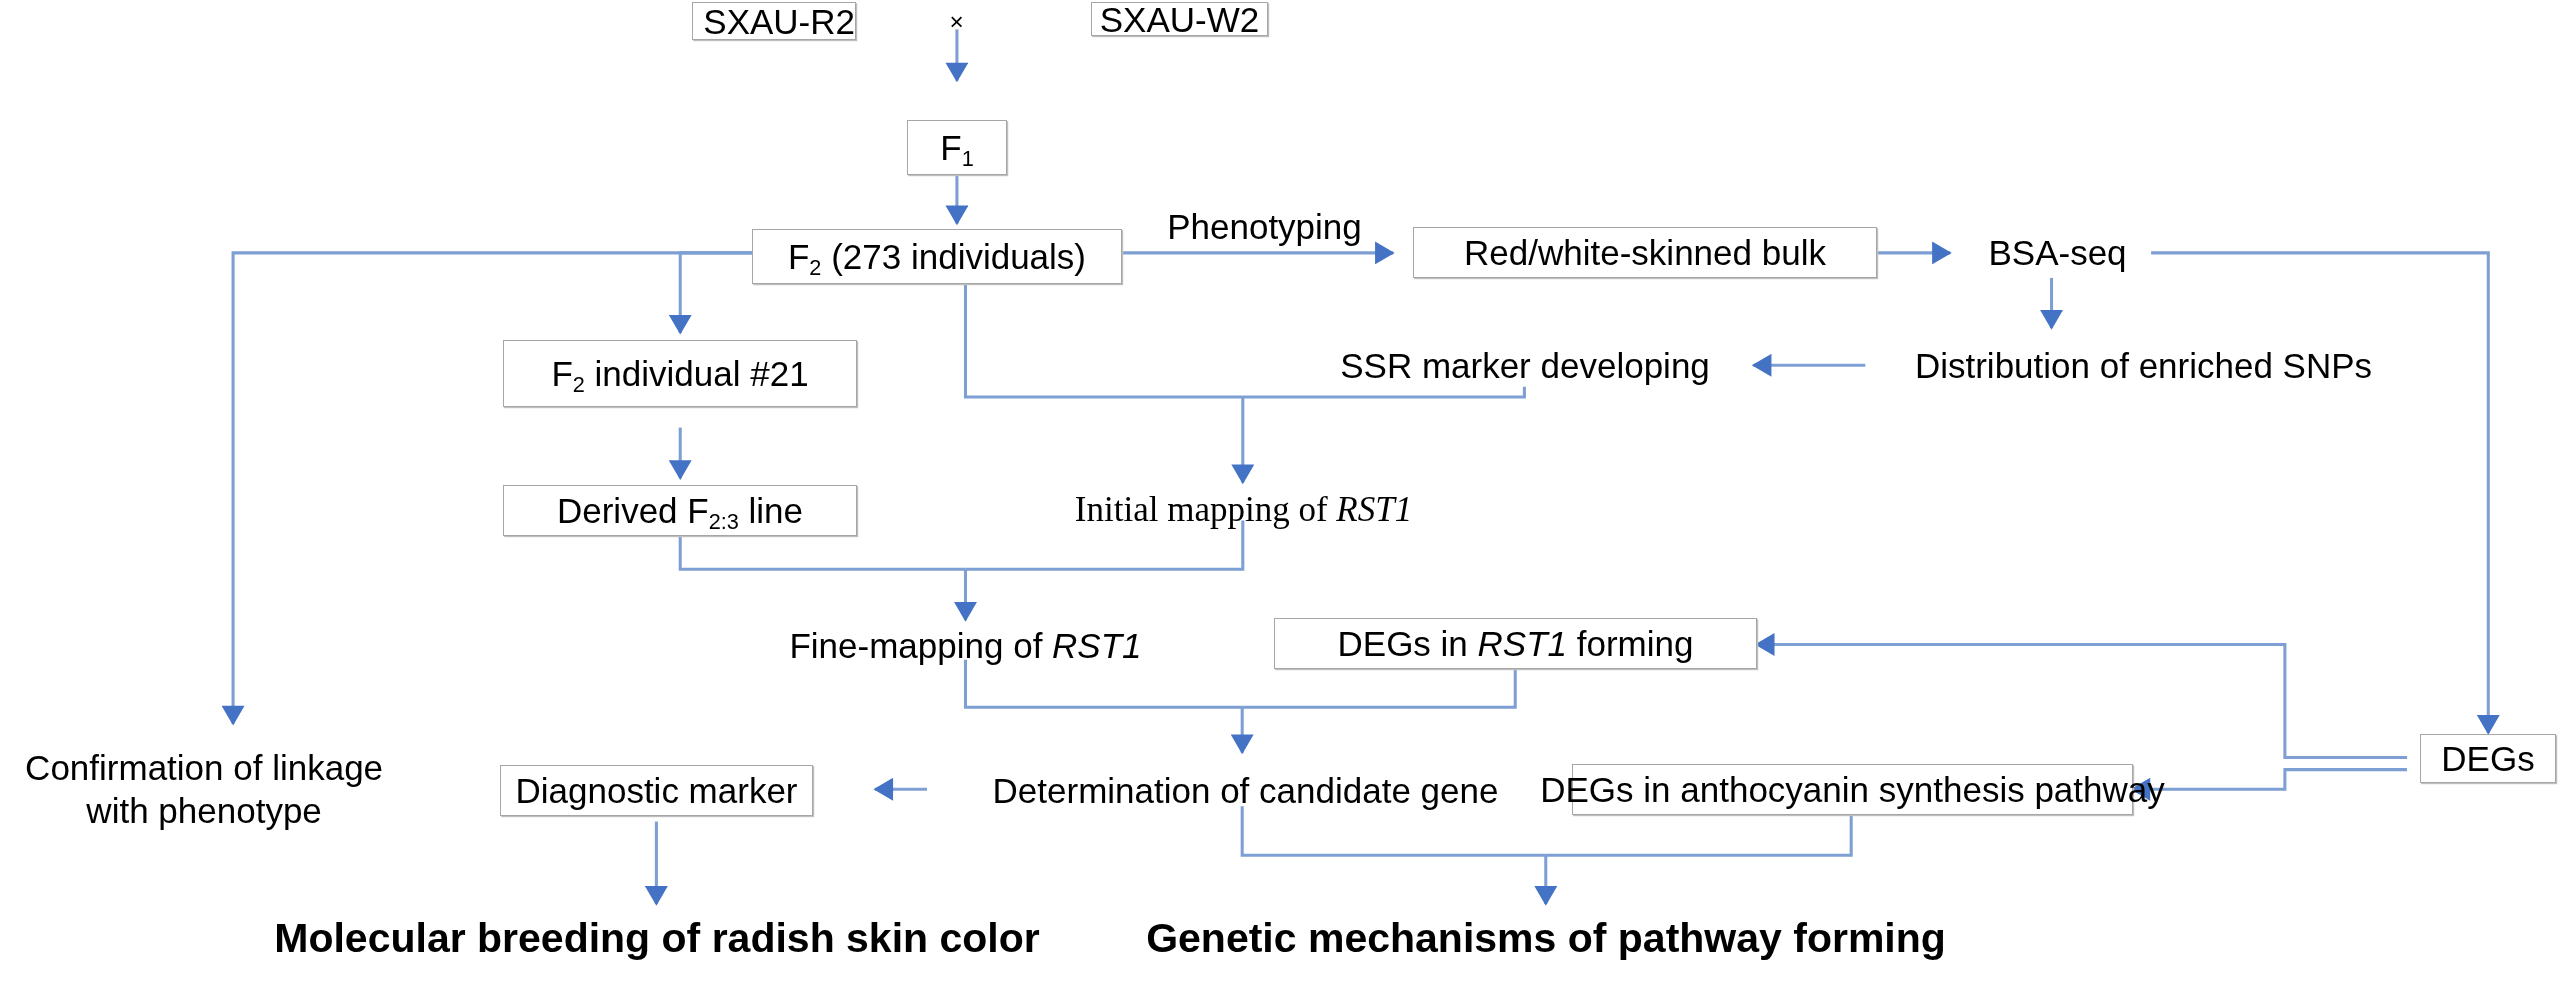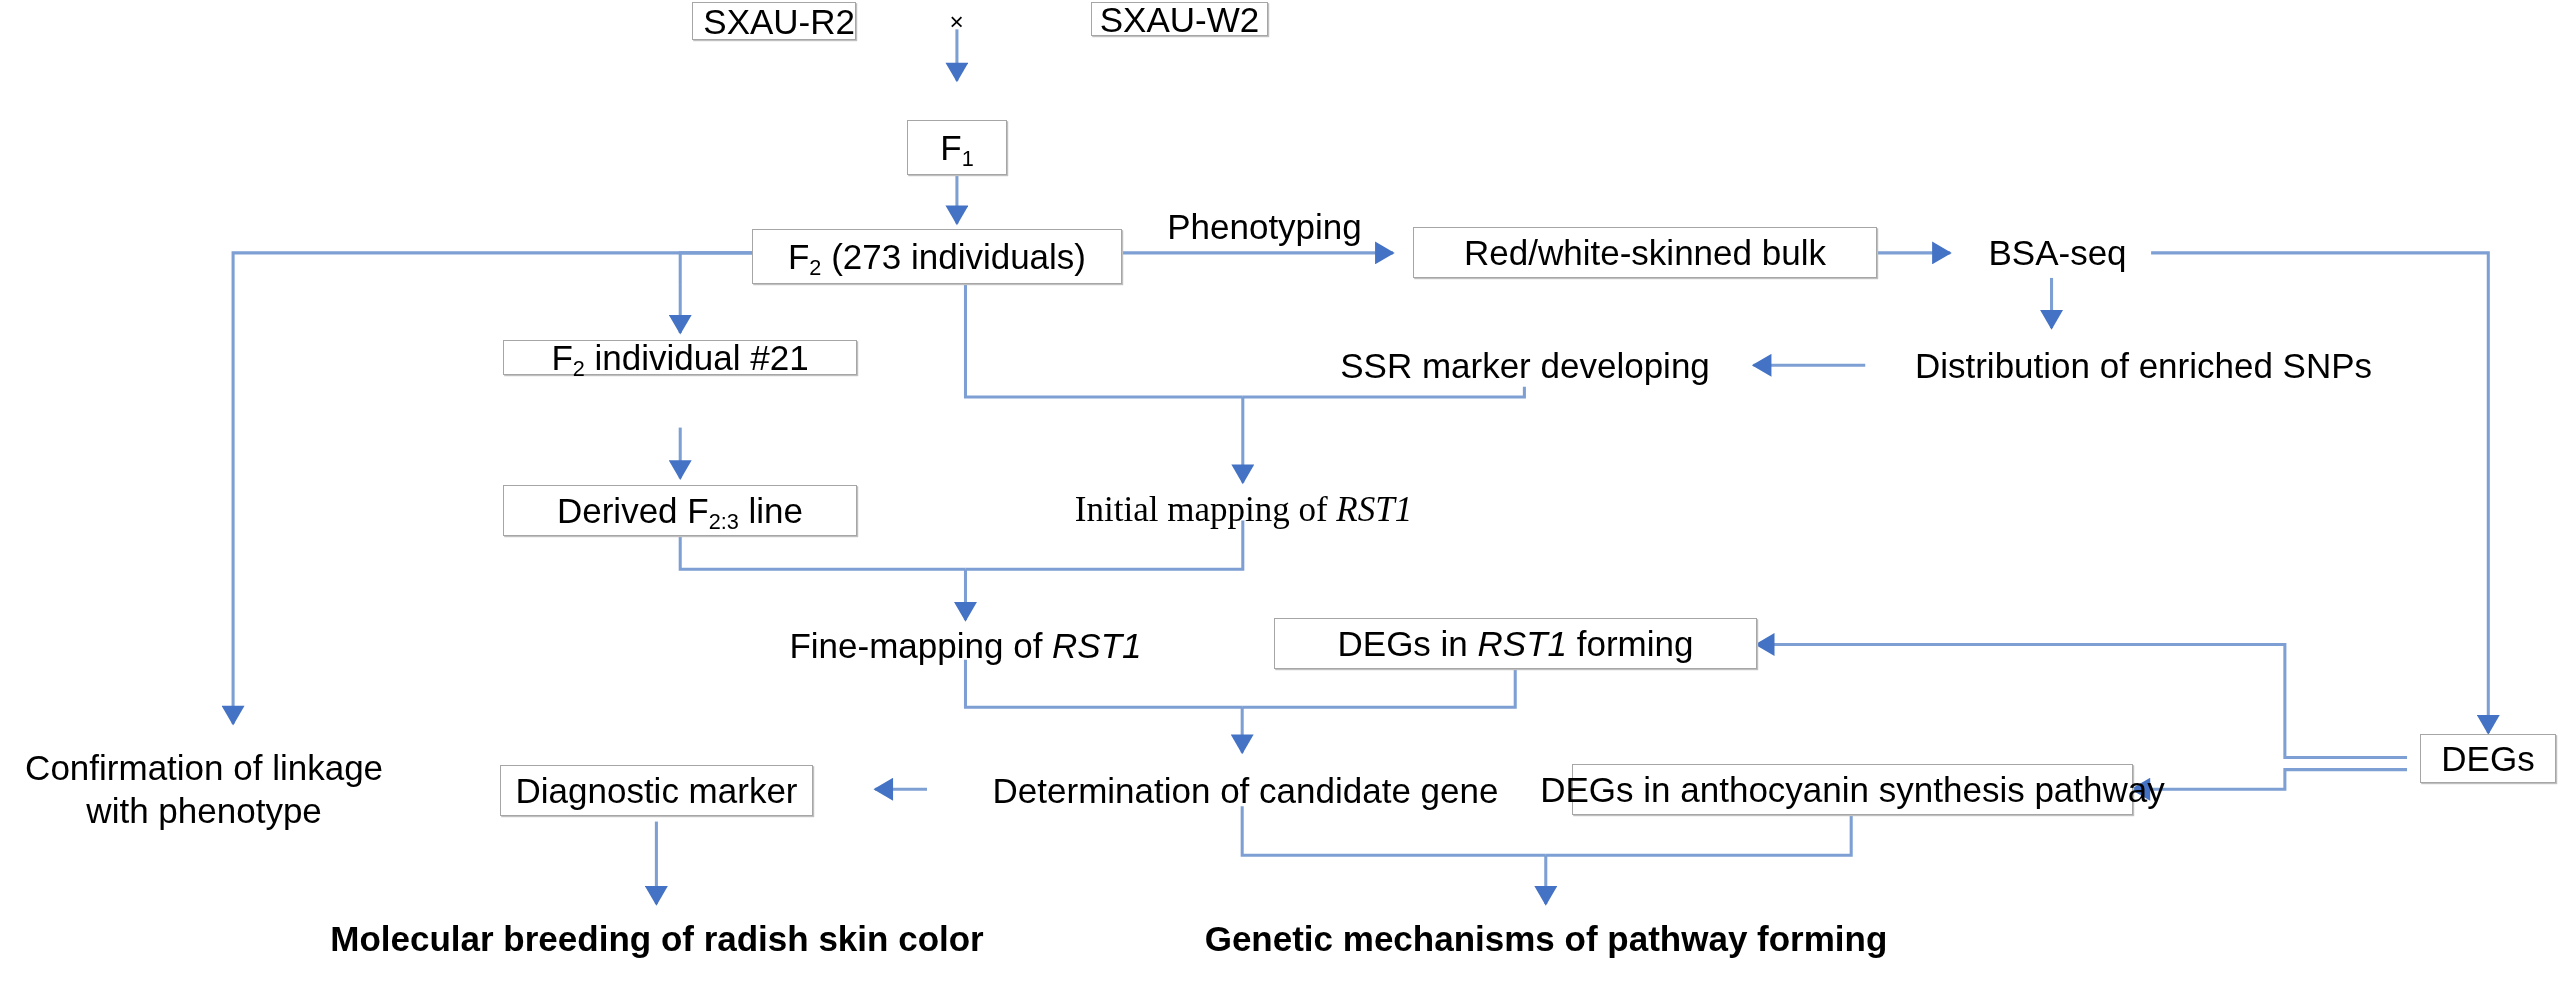--- a/index.html
+++ b/index.html
@@ -41,21 +41,21 @@
   .boxed {
     background: #ffffff;
     border: 1.8px solid #a6a6a6;
     box-shadow: 1.2px 1.2px 0 0 #bfbfbf;
   }
   .plain {
     background: transparent;
     border: none;
   }
   .t-main { font-size: 35px; }
-  .t-bold { font-size: 35px; font-weight: bold; }
+  .t-bold { font-size: 41px; font-weight: bold; }
   .t-small { font-size: 24.4px; }
   .ital { font-style: italic; }
   .two-line {
     white-space: normal;
     text-align: center;
     line-height: 1.22;
   }
   sub {
     font-size: 0.62em;
     vertical-align: -0.28em;
@@ -171,21 +171,21 @@
   </div>
 
   <div class="node plain t-main" style="left:1867px; top:346px; width:553px; height:40px;">
     <span>Distribution of enriched SNPs</span>
   </div>
 
   <div class="node plain t-main" style="left:1297px; top:346px; width:456px; height:40px;">
     <span>SSR marker developing</span>
   </div>
 
-  <div class="node boxed t-main" style="left:503px; top:340px; width:354px; height:35px;">
+  <div class="node boxed t-main" style="left:503px; top:340px; width:354px; height:67px;">
     <span><span>F</span><sub>2</sub><span> individual  #21</span></span>
   </div>
 
   <div class="node boxed t-main" style="left:503px; top:485px; width:354px; height:51px;">
     <span><span>Derived F</span><sub>2:3</sub><span> line</span></span>
   </div>
 
   <div class="node plain t-main" style="left:976px; top:490px; width:535px; height:40px;font-family:Liberation Serif, serif;">
     <span><span>Initial mapping of </span><span class="ital">RST1</span></span>
   </div>

